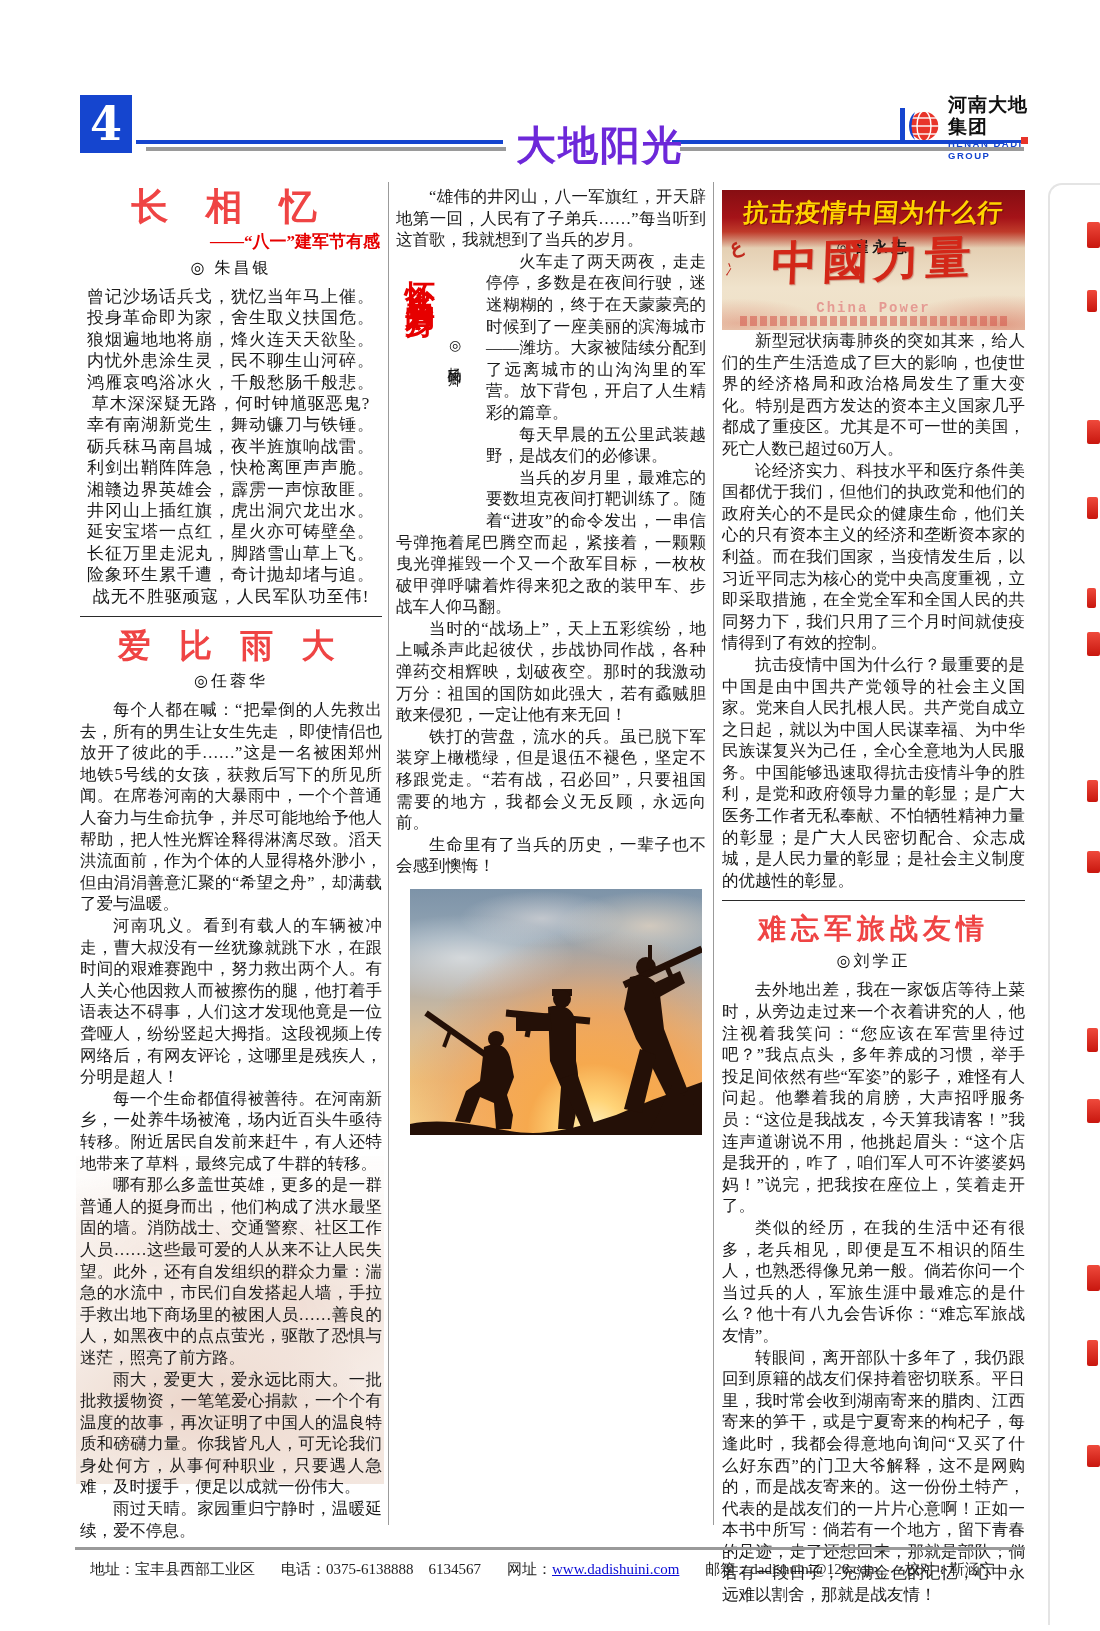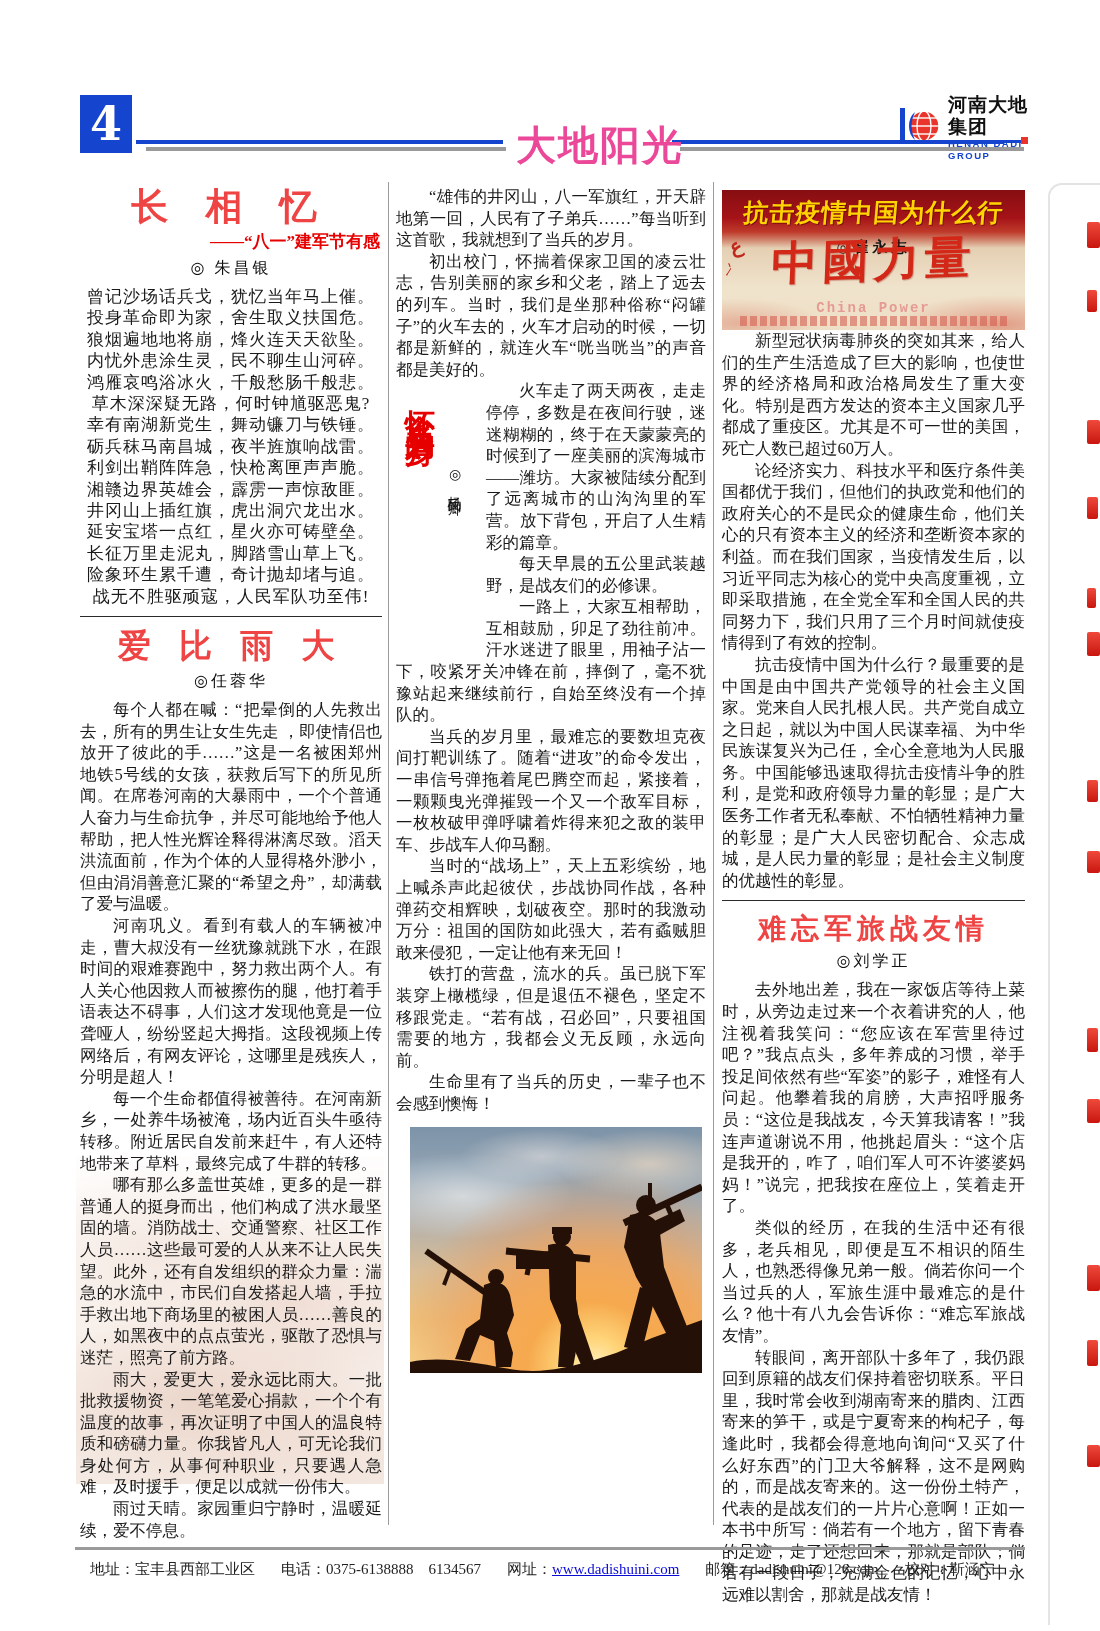--- a/index.html
+++ b/index.html
@@ -7,21 +7,21 @@
          font-family:"Liberation Serif","DejaVu Serif",serif;color:#1a1a1a;}
 
   
   .pagenum-box{position:absolute;left:80px;top:95px;width:52px;height:58px;background:#1545cf;
                display:flex;align-items:center;justify-content:center;}
   .pagenum-box span{color:#fff;font-size:46px;font-weight:bold;font-family:"DejaVu Serif",serif;}
   .rule{position:absolute;height:4px;}
   .rule.blue{background:#1545cf;}
   .rule.gray{background:#9a9a9a;}
   .masthead{position:absolute;left:500px;top:118px;width:200px;text-align:center;
-            font-size:40px;font-weight:bold;color:#ec4899;letter-spacing:2px;
+            font-size:40px;font-weight:bold;color:#6d28d9;letter-spacing:2px;
             font-family:"Liberation Sans","DejaVu Sans",sans-serif;}
   .logo{position:absolute;left:856px;top:94px;width:175px;}
   .logo-row{display:flex;align-items:center;padding-left:44px;}
   .logo-txt{margin-left:6px;}
   .logo-cn{font-size:19px;font-weight:bold;color:#111;letter-spacing:1px;line-height:22px;
            font-family:"Liberation Sans","DejaVu Sans",sans-serif;}
   .logo-en{font-size:9.5px;font-weight:bold;color:#1545cf;letter-spacing:1.5px;line-height:12px;
            font-family:"Liberation Sans","DejaVu Sans",sans-serif;}
   .logo-underline{position:absolute;left:856px;top:140px;width:168px;height:3px;background:#1545cf;}
   .logo-reddot{position:absolute;left:1021px;top:137px;width:7px;height:7px;background:#e8342a;}
@@ -185,32 +185,30 @@
         <p>每一个生命都值得被善待。在河南新乡，一处养牛场被淹，场内近百头牛亟待转移。附近居民自发前来赶牛，有人还特地带来了草料，最终完成了牛群的转移。</p>
         <p>哪有那么多盖世英雄，更多的是一群普通人的挺身而出，他们构成了洪水最坚固的墙。消防战士、交通警察、社区工作人员……这些最可爱的人从来不让人民失望。此外，还有自发组织的群众力量：湍急的水流中，市民们自发搭起人墙，手拉手救出地下商场里的被困人员……善良的人，如黑夜中的点点萤光，驱散了恐惧与迷茫，照亮了前方路。</p>
         <p>雨大，爱更大，爱永远比雨大。一批批救援物资，一笔笔爱心捐款，一个个有温度的故事，再次证明了中国人的温良特质和磅礴力量。你我皆凡人，可无论我们身处何方，从事何种职业，只要遇人急难，及时援手，便足以成就一份伟大。</p>
         <p>雨过天晴。家园重归宁静时，温暖延续，爱不停息。</p>
       </div>
   </div>
 
   <div class="col col2">
     <div>
         <p>“雄伟的井冈山，八一军旗红，开天辟地第一回，人民有了子弟兵……”每当听到这首歌，我就想到了当兵的岁月。</p>
-        <p>初出校门，怀揣着保家卫国的凌云壮志，告别美丽的家乡和父老，踏上了远去的列车。当时，我们是坐那种俗称“闷罐子”的火车去的，火车才启动的时候，一切都是新鲜的，就连火车“咣当咣当”的声音都是美好的。</p>
       </div>
 
     <div class="vblock">
       <div class="vtitle">怀念当兵的岁月</div>
       <div class="vauthor">◎杨民卿</div>
     </div>
 
     <div>
         <p>火车走了两天两夜，走走停停，多数是在夜间行驶，迷迷糊糊的，终于在天蒙蒙亮的时候到了一座美丽的滨海城市——潍坊。大家被陆续分配到了远离城市的山沟沟里的军营。放下背包，开启了人生精彩的篇章。</p>
         <p>每天早晨的五公里武装越野，是战友们的必修课。</p>
-        <p>一路上，大家互相帮助，互相鼓励，卯足了劲往前冲。汗水迷进了眼里，用袖子沾一下，咬紧牙关冲锋在前，摔倒了，毫不犹豫站起来继续前行，自始至终没有一个掉队的。</p>
         <p>当兵的岁月里，最难忘的要数坦克夜间打靶训练了。随着“进攻”的命令发出，一串信号弹拖着尾巴腾空而起，紧接着，一颗颗曳光弹摧毁一个又一个敌军目标，一枚枚破甲弹呼啸着炸得来犯之敌的装甲车、步战车人仰马翻。</p>
         <p>当时的“战场上”，天上五彩缤纷，地上喊杀声此起彼伏，步战协同作战，各种弹药交相辉映，划破夜空。那时的我激动万分：祖国的国防如此强大，若有蟊贼胆敢来侵犯，一定让他有来无回！</p>
         <p>铁打的营盘，流水的兵。虽已脱下军装穿上橄榄绿，但是退伍不褪色，坚定不移跟党走。“若有战，召必回”，只要祖国需要的地方，我都会义无反顾，永远向前。</p>
         <p>生命里有了当兵的历史，一辈子也不会感到懊悔！</p>
       </div>
 
     <div class="photo">
       <svg width="292" height="246" viewBox="0 0 292 246">
         <g fill="#241007" stroke="#241007">
 

